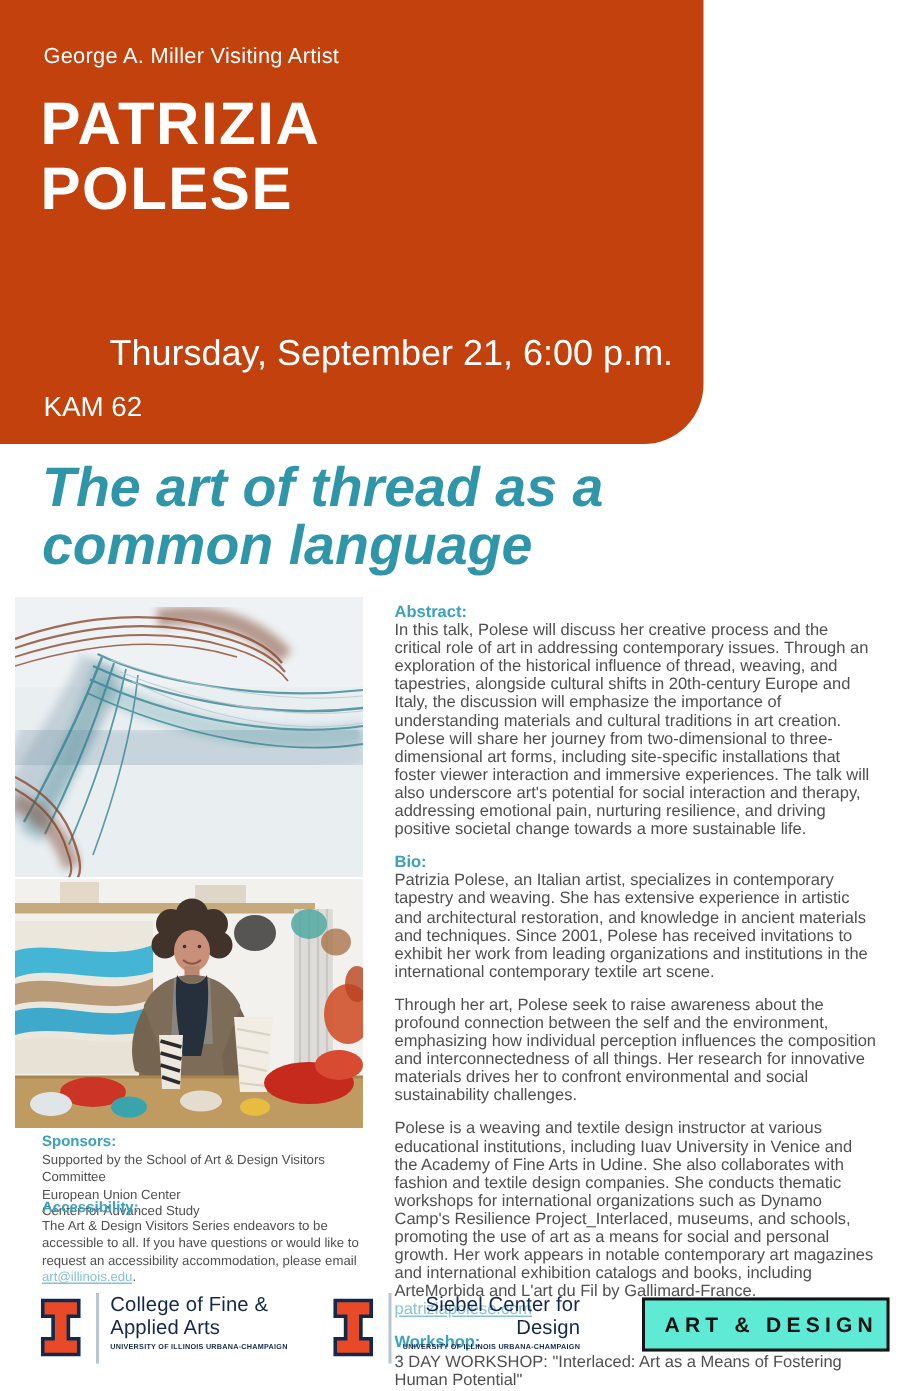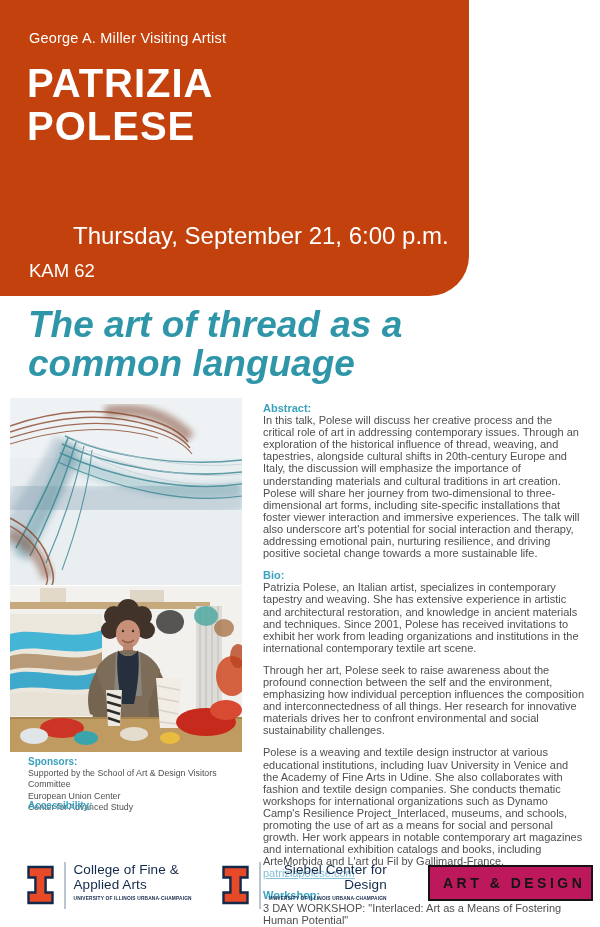--- a/index.html
+++ b/index.html
@@ -43,21 +43,21 @@
   .lockup{position:absolute;display:flex;align-items:flex-start;}
   .lockup1{left:25px;top:862px;}
   .lockup2{left:220px;top:862px;text-align:right;}
   .blocki{width:31px;height:42px;margin-top:2px;}
   .lockup-divider{width:1.5px;height:47px;background:#b9c6d2;margin:0 8px 0 8px;}
   .lockup-name{font-size:13.5px;font-weight:400;color:#13294B;line-height:1.13;letter-spacing:.1px;}
   .lockup-sub{font-size:4.8px;font-weight:700;color:#13294B;margin-top:3.5px;letter-spacing:.18px;}
   .artdesign{
     position:absolute;left:428px;top:865px;
     border:2.5px solid #141414;padding:8px 6px 8px 13px;
-    font-size:14px;font-weight:700;letter-spacing:3.5px;color:#141414;background:#be185d;
+    font-size:14px;font-weight:700;letter-spacing:3.5px;color:#141414;background:#5eead4;
   }
 </style>
 </head>
 <body>
 
 <div class="header">
   <div class="kicker">George A. Miller Visiting Artist</div>
   <div class="title">
     <div>PATRIZIA</div>
     <div>POLESE</div>
@@ -188,20 +188,21 @@
 
 <div class="sponsors left-small">
   <div class="small-head">Sponsors:</div>
   <div>Supported by the School of Art &amp; Design Visitors Committee</div>
   <div>European Union Center</div>
   <div>Center for Advanced Study</div>
 </div>
 
 <div class="accessibility left-small">
   <div class="small-head">Accessibility:</div>
+  <div><span>The Art &amp; Design Visitors Series endeavors to be accessible to all. If you have questions or would like to request an accessibility accommodation, please email </span><a class="plink">art@illinois.edu</a><span>.</span></div>
 </div>
 
 <div class="right-col">
   <div class="sec-head">Abstract:</div>
   <p>In this talk, Polese will discuss her creative process and the critical role of art in addressing contemporary issues. Through an exploration of the historical influence of thread, weaving, and tapestries, alongside cultural shifts in 20th-century Europe and Italy, the discussion will emphasize the importance of understanding materials and cultural traditions in art creation. Polese will share her journey from two-dimensional to three-dimensional art forms, including site-specific installations that foster viewer interaction and immersive experiences. The talk will also underscore art's potential for social interaction and therapy, addressing emotional pain, nurturing resilience, and driving positive societal change towards a more sustainable life.</p>
 
   <div class="sec-head">Bio:</div>
   <p>Patrizia Polese, an Italian artist, specializes in contemporary tapestry and weaving. She has extensive experience in artistic and architectural restoration, and knowledge in ancient materials and techniques. Since 2001, Polese has received invitations to exhibit her work from leading organizations and institutions in the international contemporary textile art scene.</p>
   <p>Through her art, Polese seek to raise awareness about the profound connection between the self and the environment, emphasizing how individual perception influences the composition and interconnectedness of all things. Her research for innovative materials drives her to confront environmental and social sustainability challenges.</p>
   <p><span>Polese is a weaving and textile design instructor at various educational institutions, including Iuav University in Venice and the Academy of Fine Arts in Udine. She also collaborates with fashion and textile design companies. She conducts thematic workshops for international organizations such as Dynamo Camp's Resilience Project_Interlaced, museums, and schools, promoting the use of art as a means for social and personal growth. Her work appears in notable contemporary art magazines and international exhibition catalogs and books, including ArteMorbida and L'art du Fil by Gallimard-France. </span><a class="plink">patriziapolese.com</a></p>

